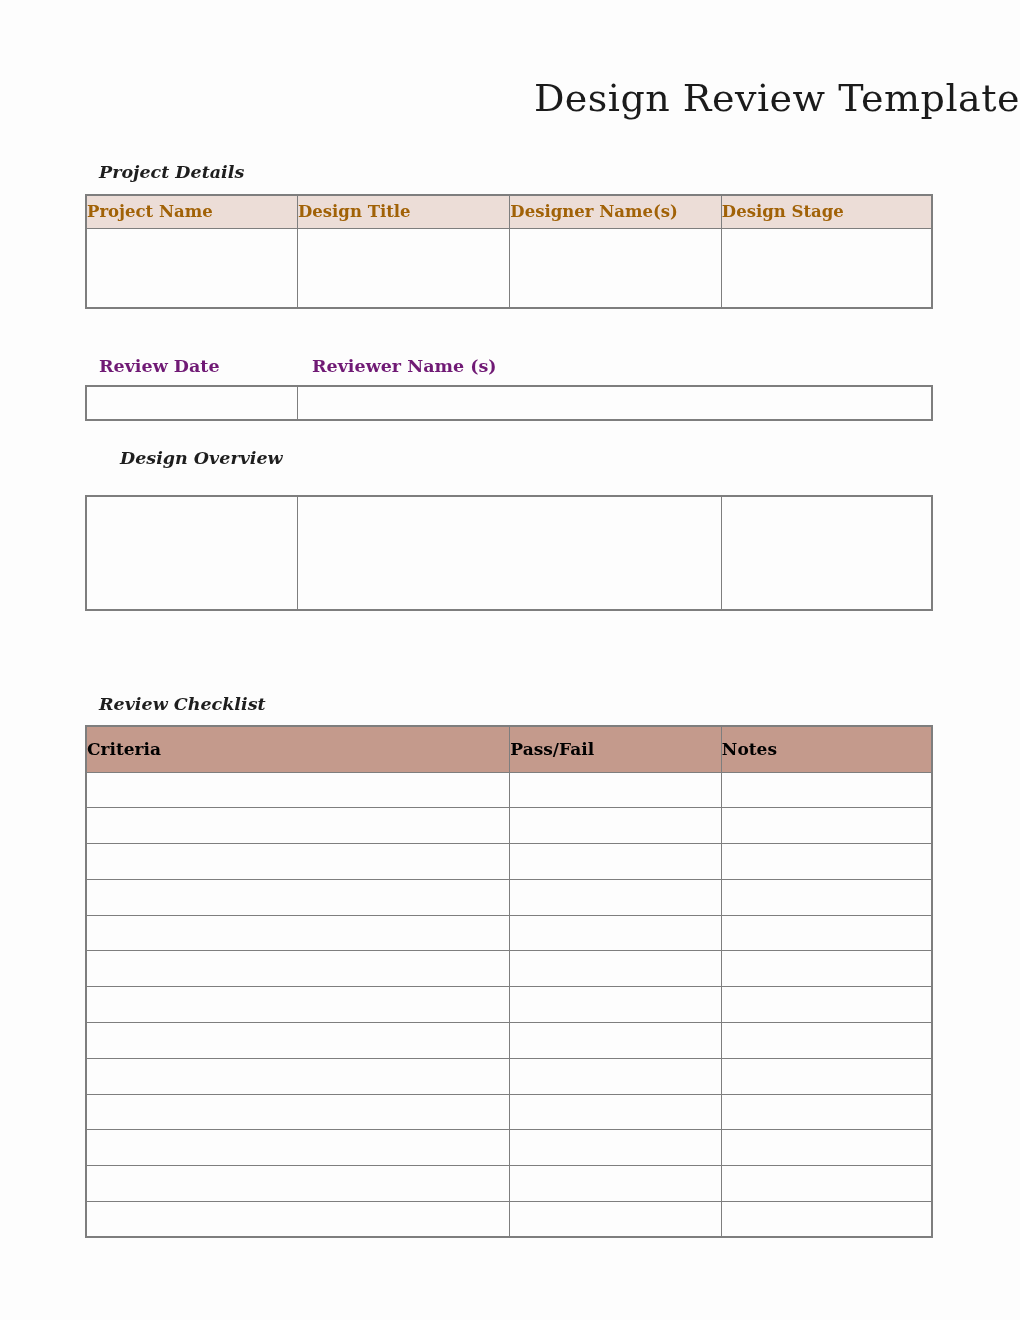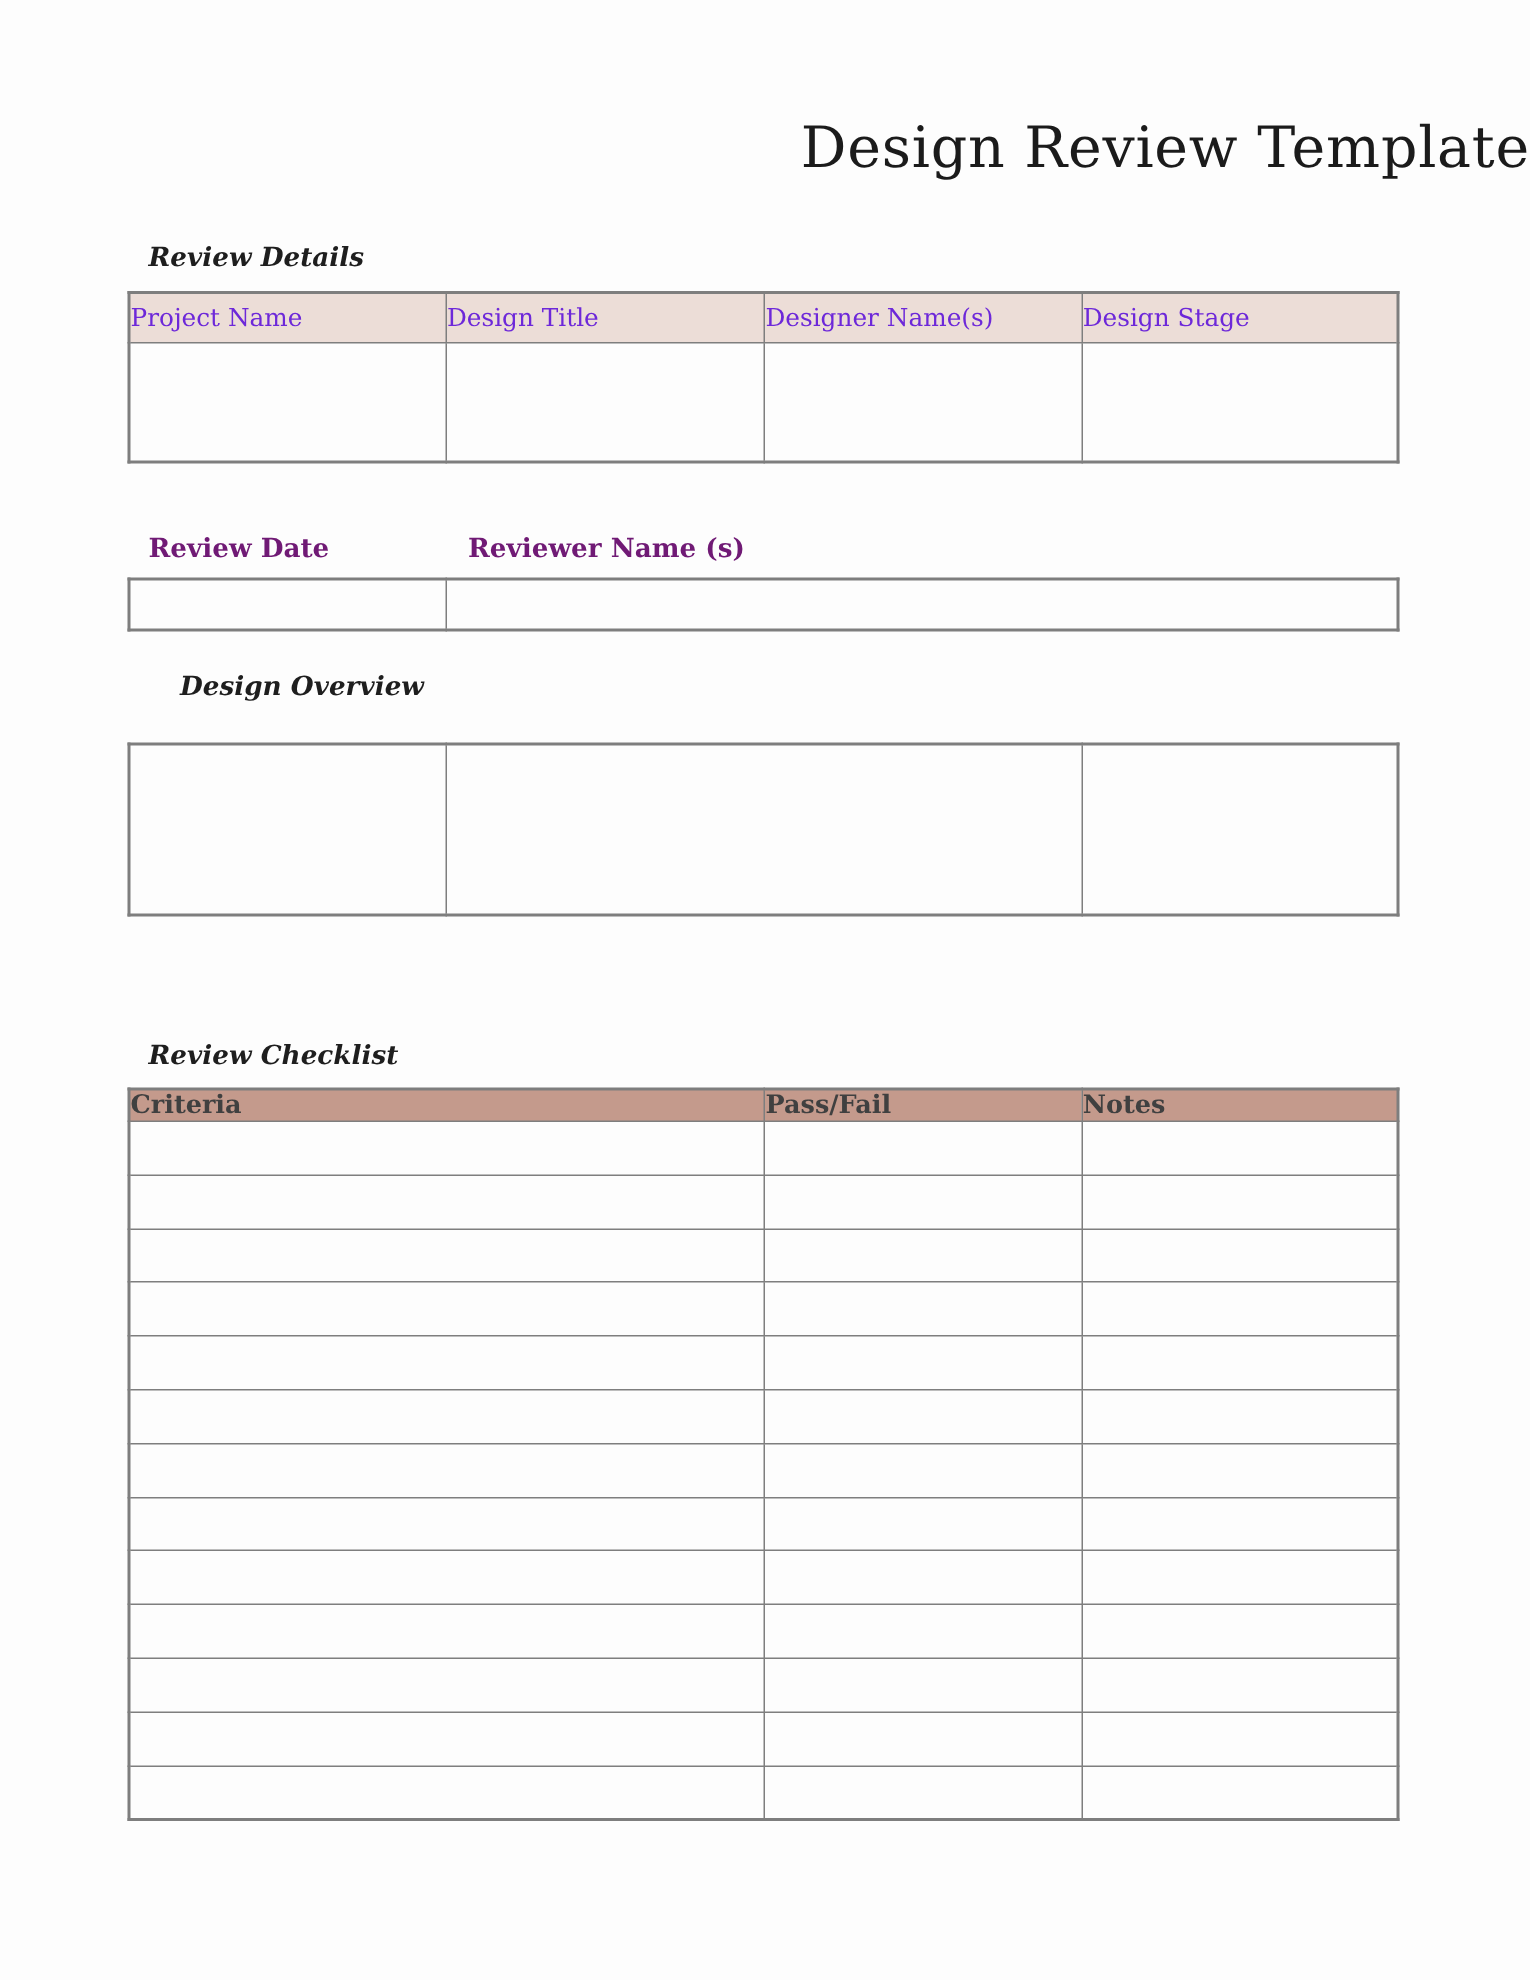--- a/index.html
+++ b/index.html
@@ -42,35 +42,35 @@
     background: #fdfdfd;
     border: 2px solid #7e7e7e;
     table-layout: fixed;
   }
   table.grid td, table.grid th {
     border: 1px solid #7e7e7e;
     padding: 0;
   }
   th.hdr-light {
     background: #ecddd7;
-    font-weight: 400;
+    font-weight: 700;
     text-align: left;
     font-size: 16.5px;
-    color: #6d28d9;
+    color: #a16207;
     padding-left: 13px;
     height: 33px;
   }
   th.hdr-dark {
     background: #c49a8c;
     font-weight: bold;
     text-align: left;
     font-size: 17px;
-    color: #404040;
+    color: #000000;
     padding-left: 13px;
-    height: 21px;
+    height: 46px;
   }
 
   #table-project-details { top: 194px; }
   #table-project-details td.entry { height: 80px; }
 
   #table-review-info { top: 385px; }
   #table-review-info td.entry { height: 34px; }
 
   #table-design-overview { top: 495px; }
   #table-design-overview td.entry { height: 114px; }
@@ -78,21 +78,21 @@
   #table-review-checklist { top: 725px; }
   #table-review-checklist td { height: 35.8px; }
 </style>
 </head>
 <body>
 
 <div class="page">
 
   <div class="doc-title">Design Review Template</div>
 
-  <div class="section-heading" id="heading-project-details">Review Details</div>
+  <div class="section-heading" id="heading-project-details">Project Details</div>
 
   <table class="grid" id="table-project-details">
     <colgroup>
       <col style="width:25%">
         <col style="width:25.1%">
         <col style="width:25%">
         <col style="width:24.9%">
     </colgroup>
     <tbody>
         <tr>

